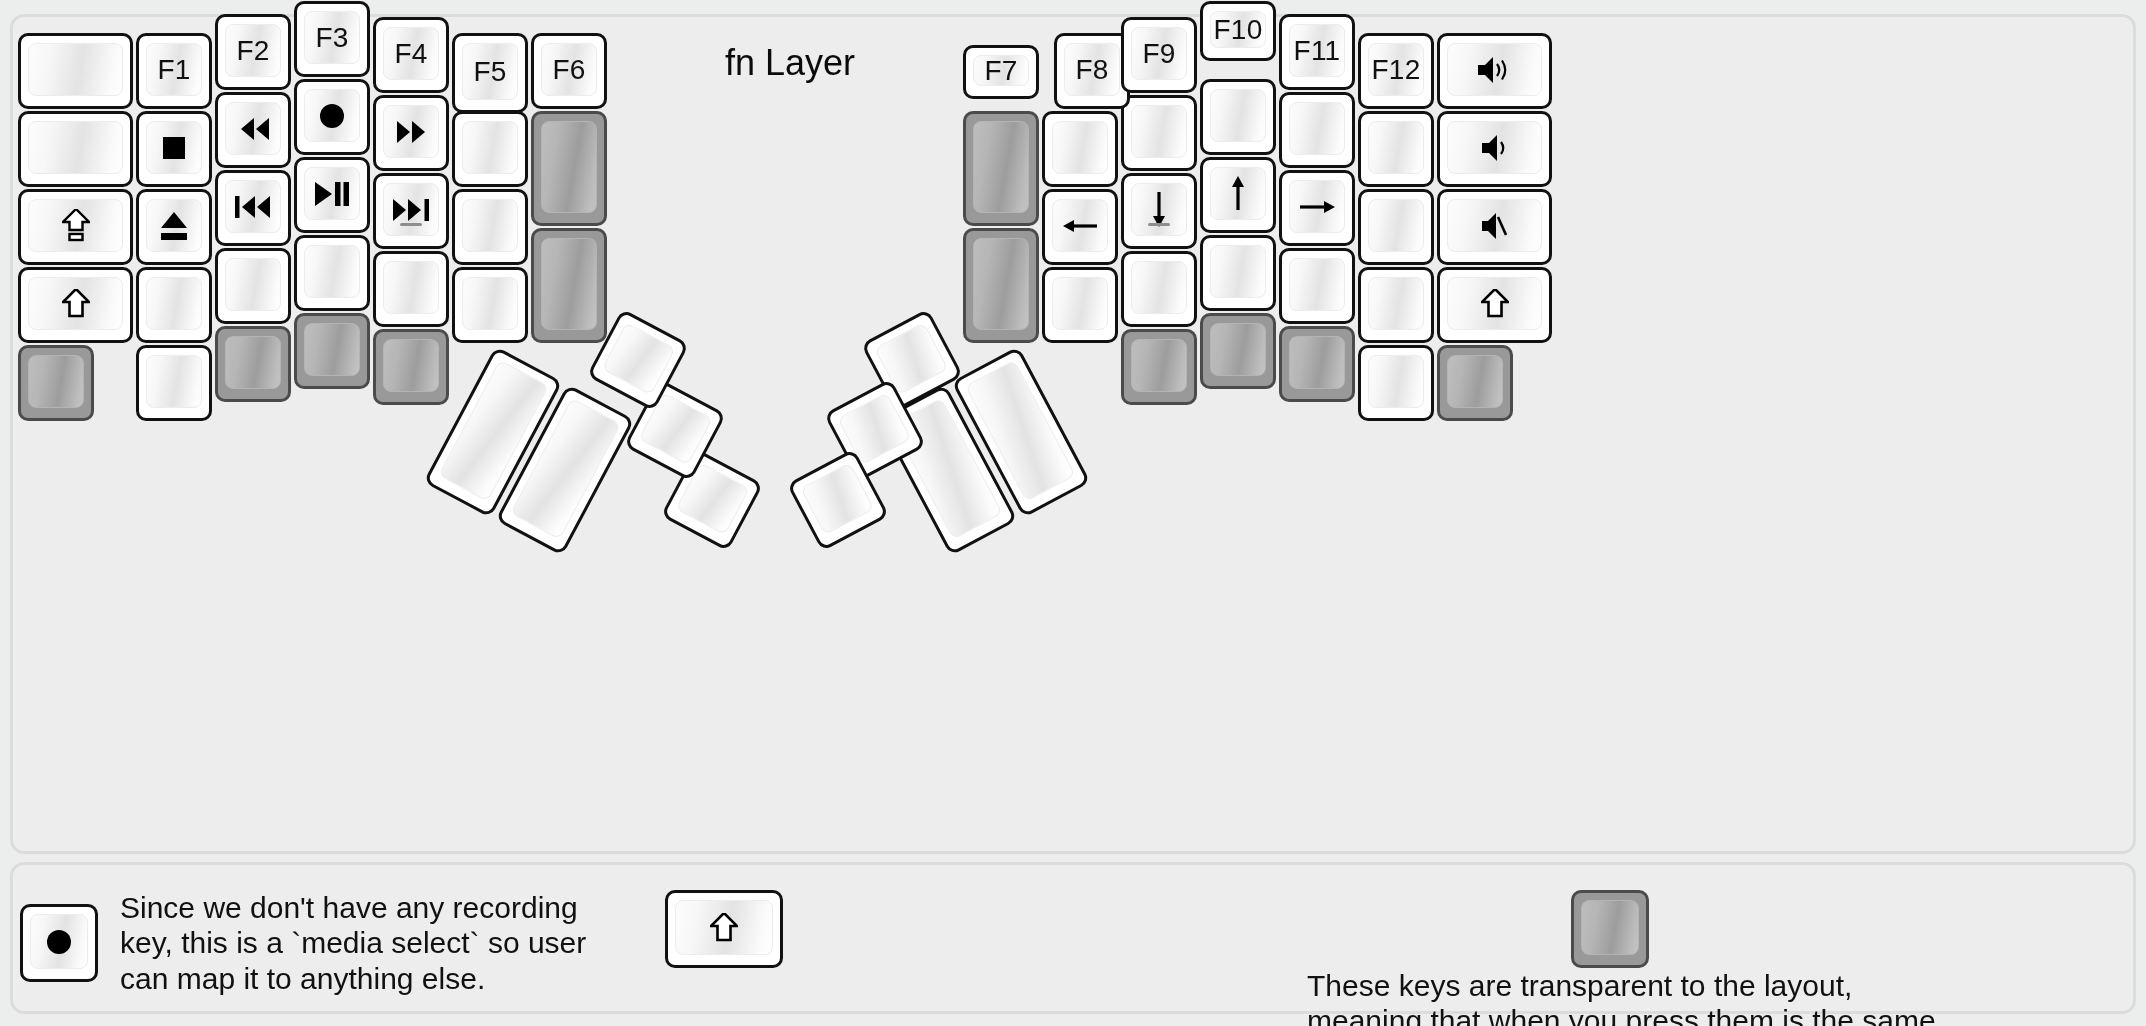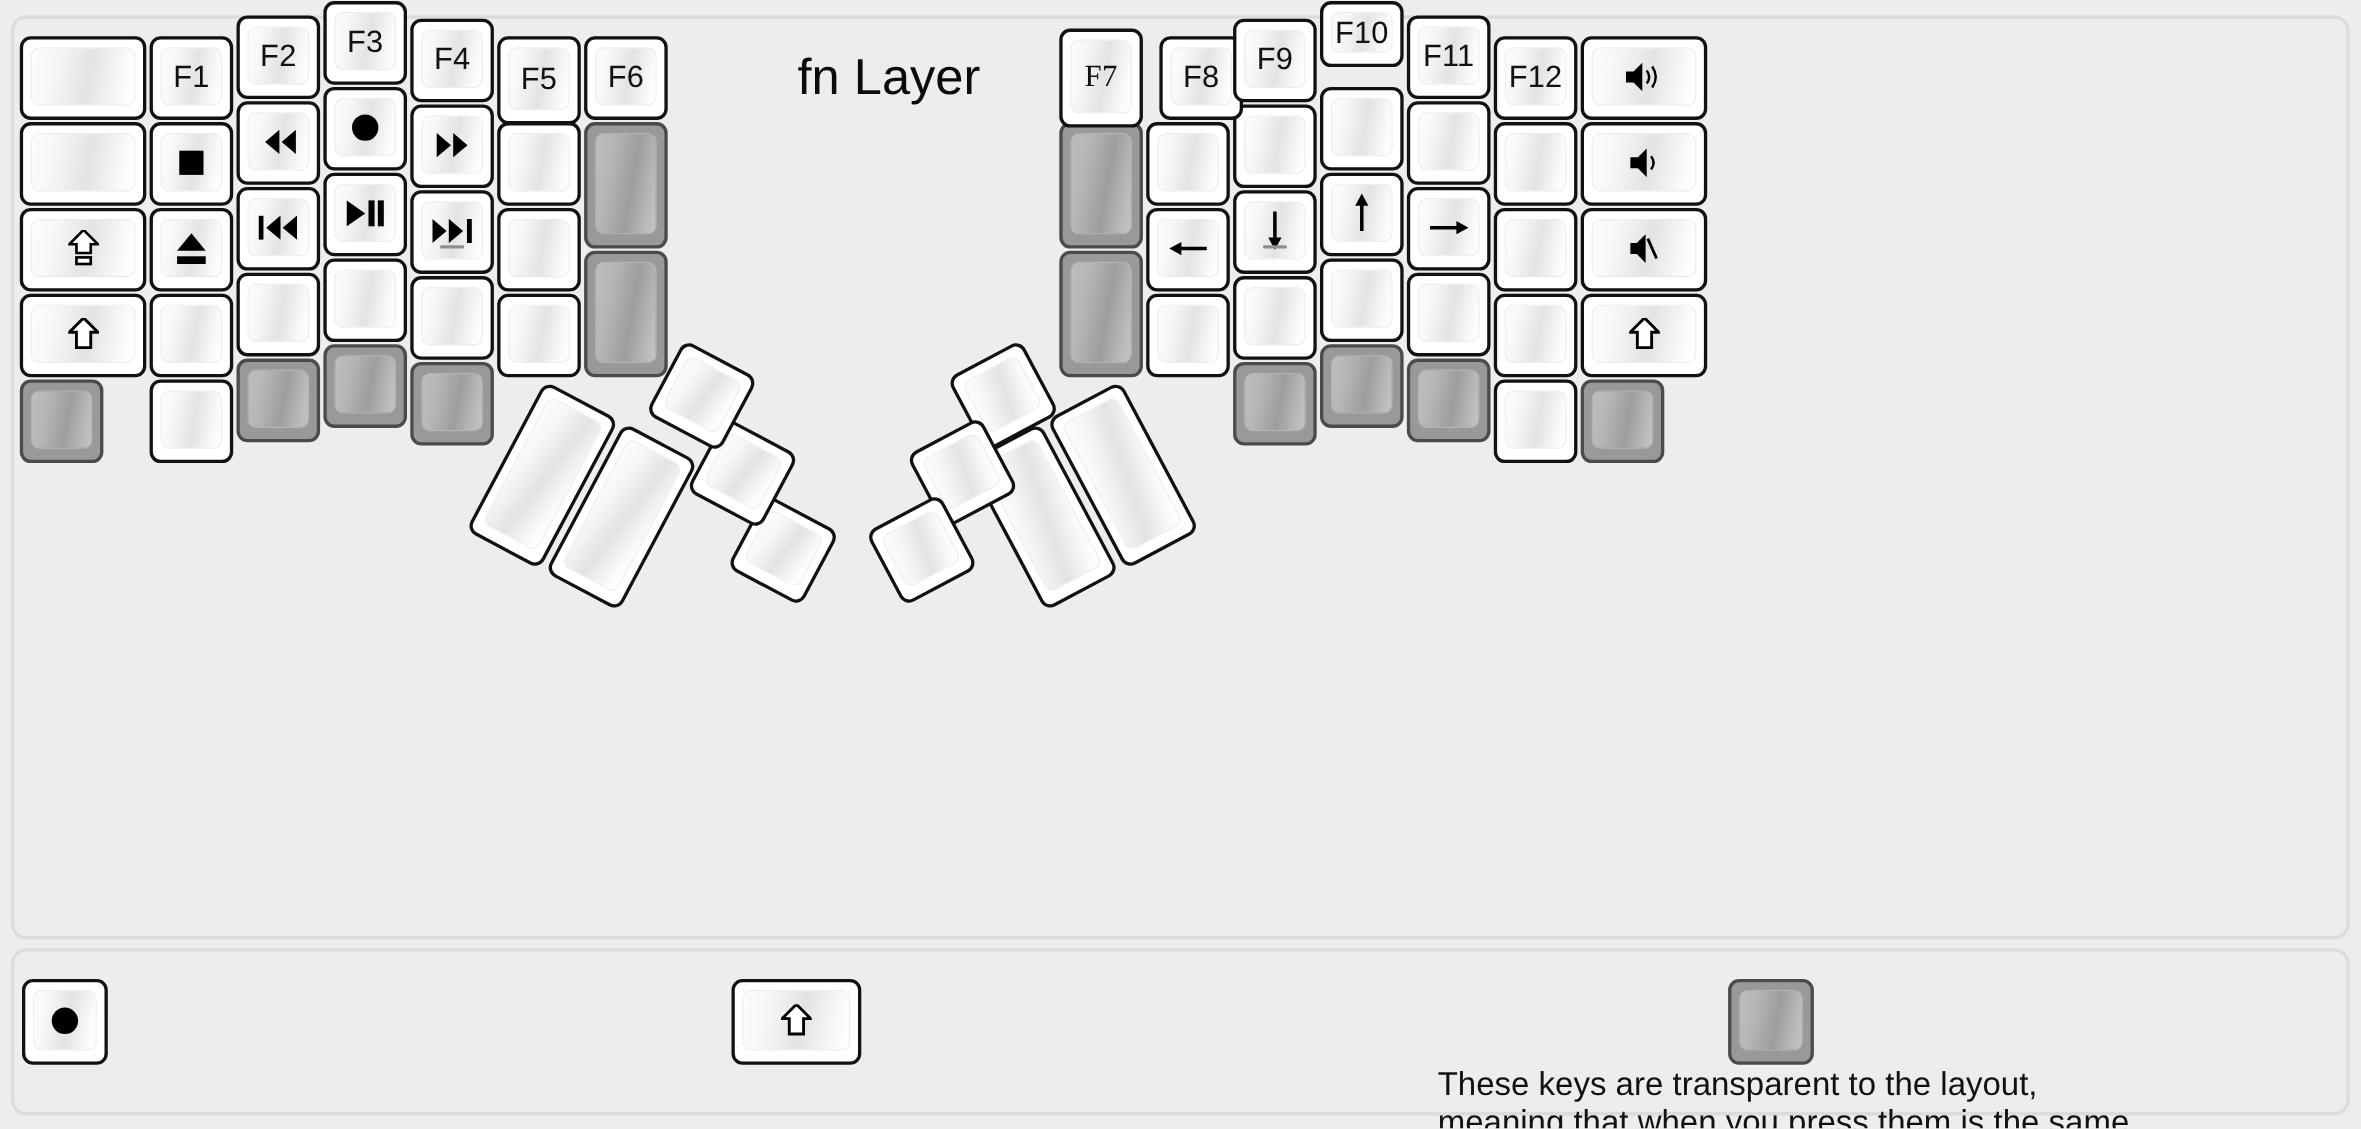--- a/index.html
+++ b/index.html
@@ -22,21 +22,21 @@
   .key.trans .cap{background:linear-gradient(100deg,#bdbdbd 0%,#b6b6b6 25%,#9d9d9d 58%,#bcbcbc 88%,#c4c4c4 100%);
        border:1px solid #b4b4b4;}
   .lbl{font-size:28px;color:#111;line-height:1;letter-spacing:.2px;}
   .gl{font-size:30px;color:#000;line-height:1;}
   .homing{position:absolute;left:50%;transform:translateX(-50%);bottom:9px;width:22px;height:3px;background:#8e8e8e;border-radius:2px;}
 
   
   svg.ic{display:block;}
 
   
-  #title{position:absolute;font-size:46px;color:#0b0b0b;}
+  #title{position:absolute;font-size:36px;color:#0b0b0b;}
 
   
   .lg-item{position:absolute;display:flex;align-items:center;}
   .lg-key{position:relative;flex:0 0 auto;}
   .lg-text{margin-left:22px;font-size:30px;color:#111;line-height:1.18;white-space:pre-line;}
 </style>
 </head>
 <body>
 
 <div id="stage">
@@ -233,21 +233,21 @@
       </div>
       <div class="key" style="left: 600px; top: 322px; width: 76px; height: 76px; transform: rotate(28deg); z-index: 28;">
         <div class="cap"></div>
       </div>
       <div class="key" style="left: 637px; top: 392px; width: 76px; height: 76px; transform: rotate(28deg); z-index: 27;">
         <div class="cap"></div>
       </div>
       <div class="key" style="left: 674px; top: 462px; width: 76px; height: 76px; transform: rotate(28deg); z-index: 26;">
         <div class="cap"></div>
       </div>
-      <div class="key" style="left: 963px; top: 26px; width: 76px; height: 90px; z-index: 15; font-family: Liberation Serif, serif;">
+      <div class="key" style="left: 963px; top: 45px; width: 76px; height: 54px; z-index: 15;">
         <div class="cap">
           <span class="lbl">F7</span>
         </div>
       </div>
       <div class="key trans" style="left: 963px; top: 111px; width: 76px; height: 115px; z-index: 14;">
         <div class="cap"></div>
       </div>
       <div class="key trans" style="left: 963px; top: 228px; width: 76px; height: 115px; z-index: 13;">
         <div class="cap"></div>
       </div>
@@ -427,20 +427,23 @@
       <div class="lg-item" style="left: 20px; top: 890px;">
         <div class="key lg-key" style="position: relative; width: 78px; height: 78px;">
           <div class="cap">
             <span class="gl">
               <svg class="ic" width="26" height="26" viewBox="0 0 26 26">
                 <circle cx="13" cy="13" r="12" fill="#000"></circle>
               </svg>
             </span>
           </div>
         </div>
+        <div class="lg-text">Since we don't have any recording
+key, this is a `media select` so user
+can map it to anything else.</div>
       </div>
       <div class="lg-item" style="left: 665px; top: 890px;">
         <div class="key lg-key" style="position: relative; width: 118px; height: 78px;">
           <div class="cap">
             <span class="gl">
               <svg class="ic" width="28" height="29" viewBox="0 0 28 29">
                 <path d="M14 0 L27 13 L20.5 13 L20.5 27 L7.5 27 L7.5 13 L1 13 Z" fill="#fff" stroke="#000" stroke-width="2.6" stroke-linejoin="miter"></path>
               </svg>
             </span>
           </div>

